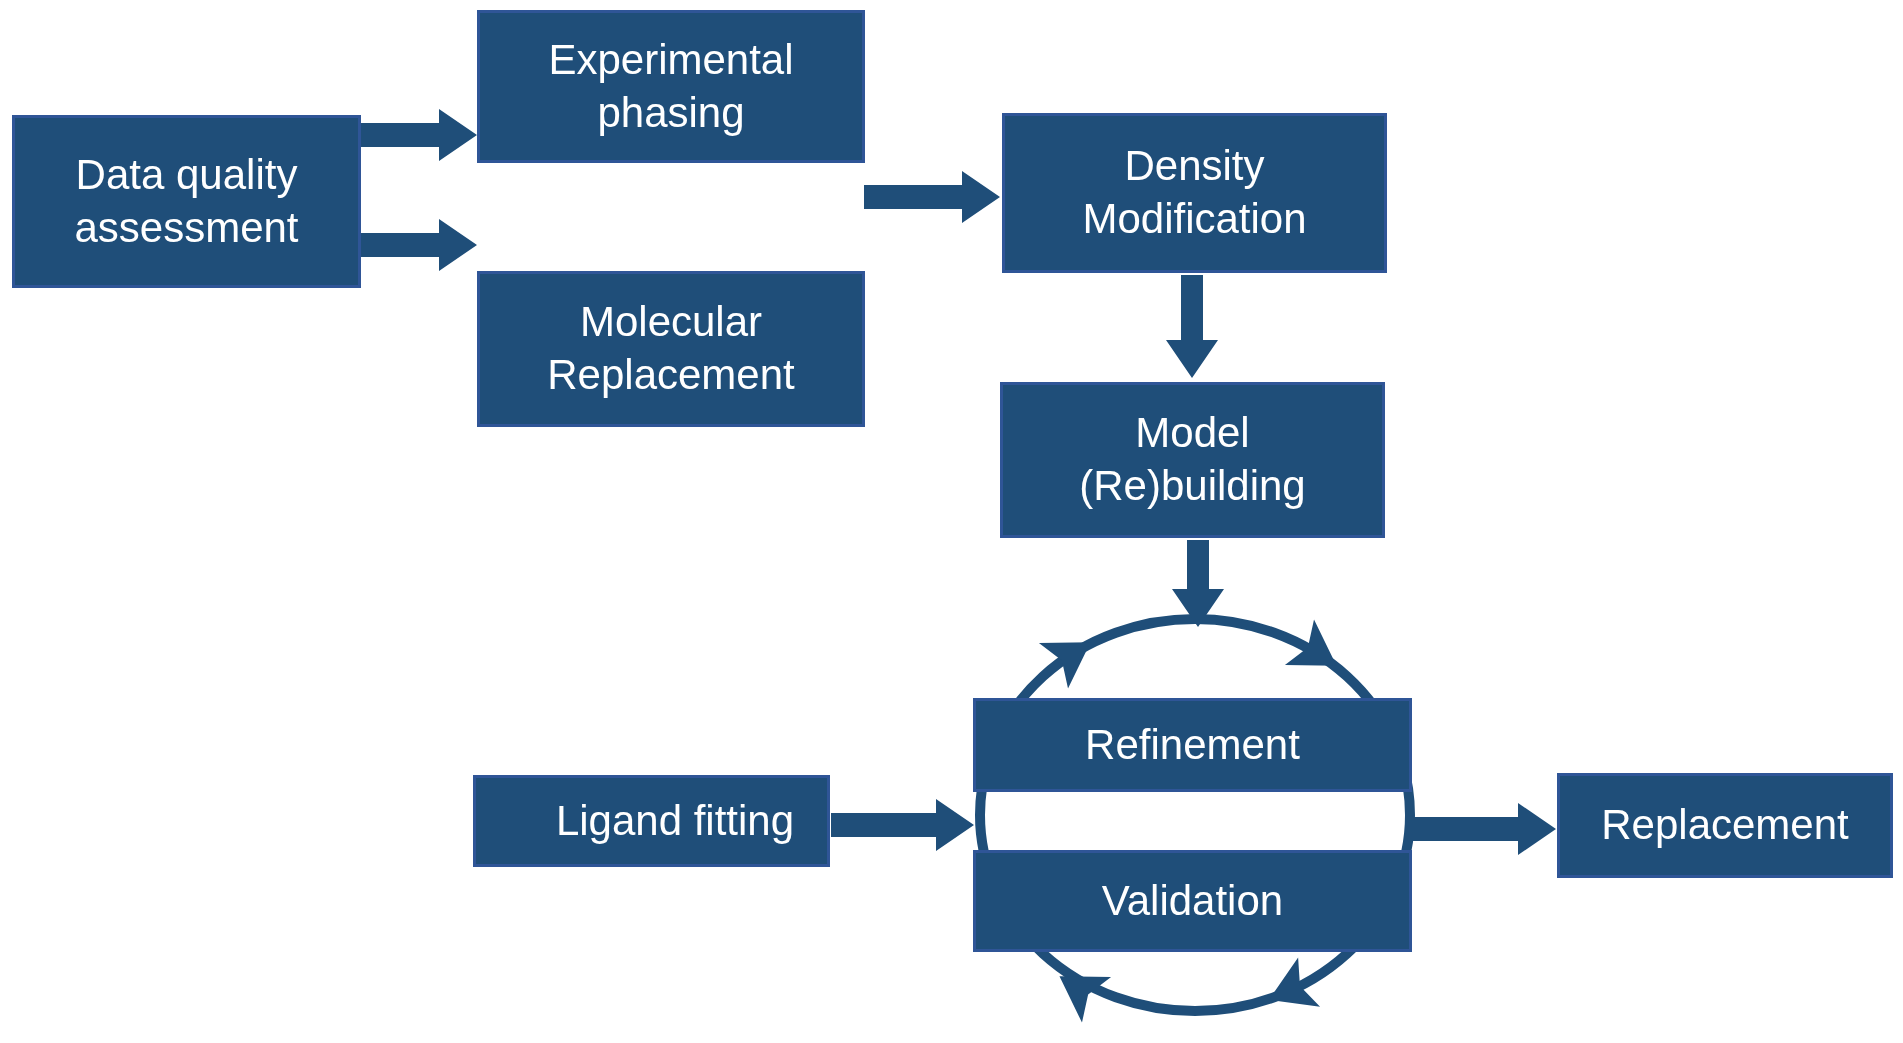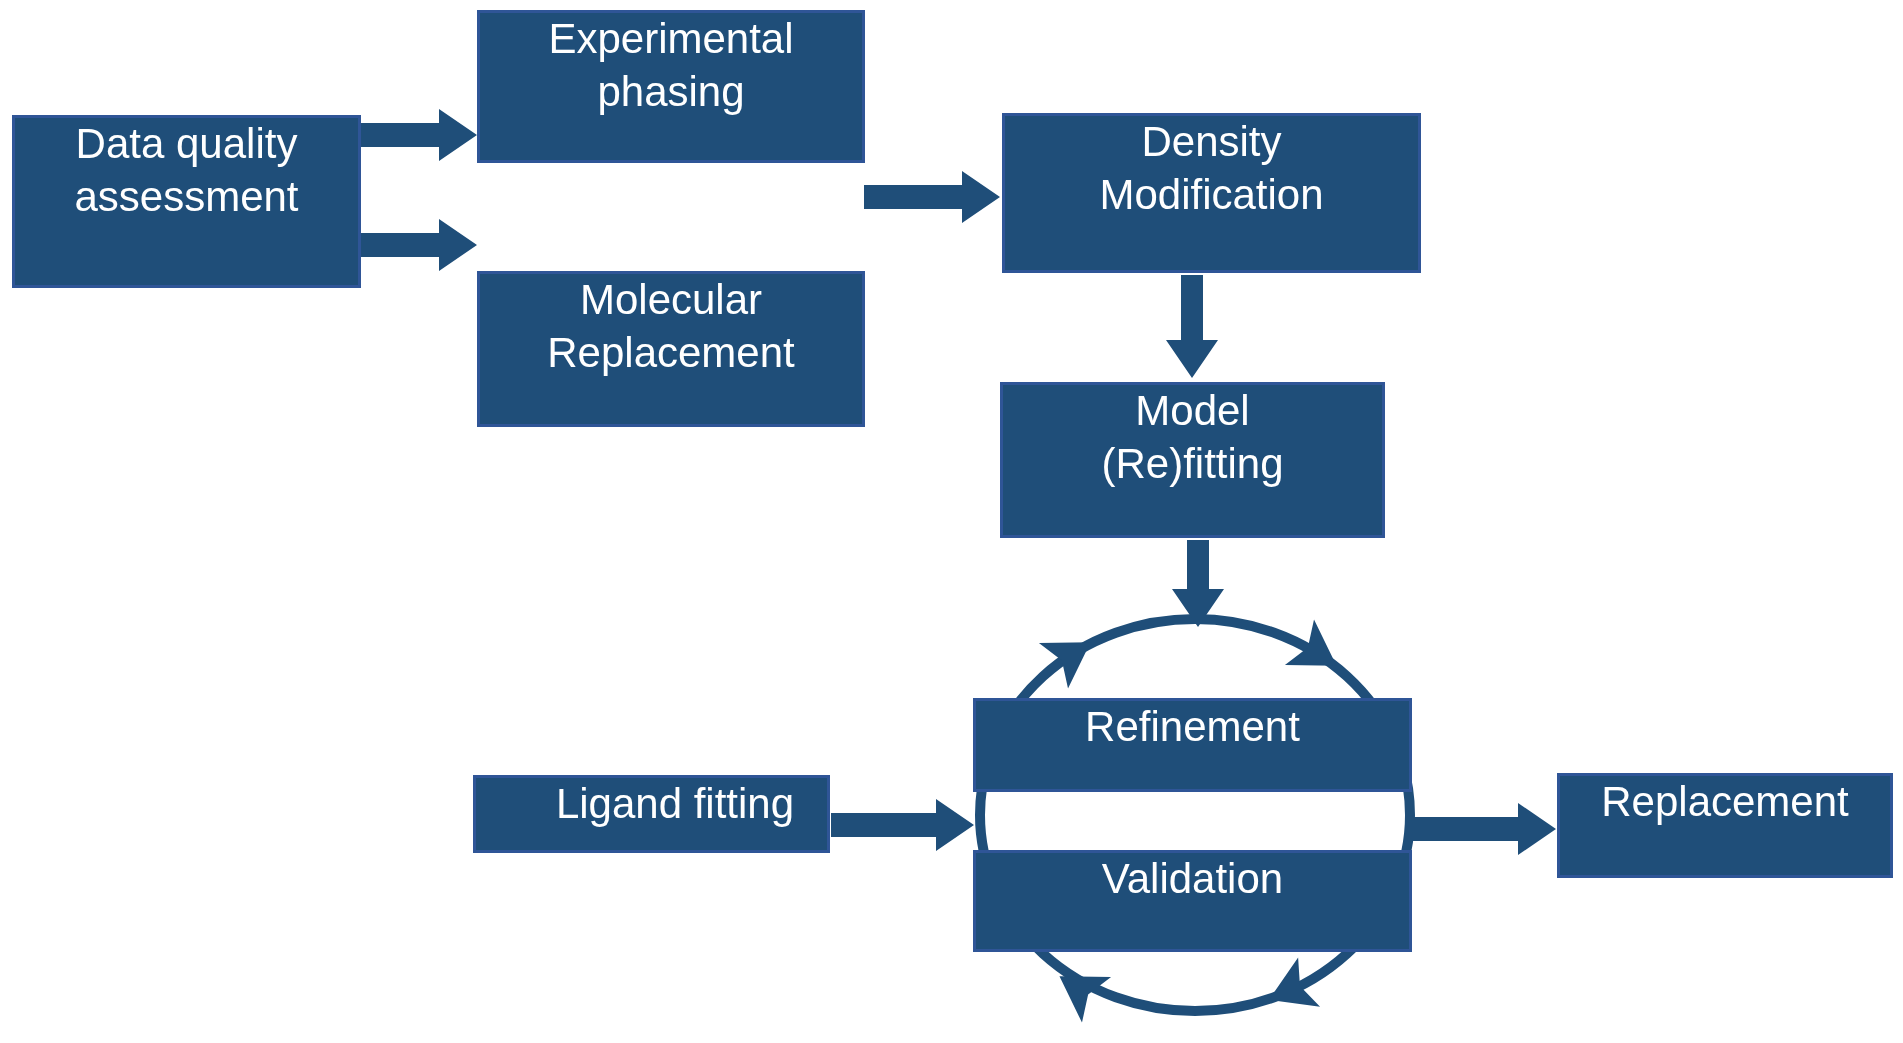--- a/index.html
+++ b/index.html
@@ -34,36 +34,36 @@
     stroke:var(--arrow);
     stroke-width:10;
   }
   .node{
     position:absolute;
     z-index:1;
     background:var(--box-fill);
     border:3px solid var(--box-border);
     color:var(--text);
     display:flex;
-    align-items:flex-start;
+    align-items:center;
     justify-content:center;
     text-align:center;
     font-size:42px;
     line-height:1.26;
     white-space:pre-line;
   }
   
   .n-data-quality        { left:12px;   top:115px; width:349px; height:173px; }
   .n-experimental-phasing{ left:477px;  top:10px;  width:388px; height:153px; }
   .n-molecular-replacement{ left:477px; top:224px; width:388px; height:156px;margin-top:47px; }
-  .n-density-modification{ left:1002px; top:113px; width:419px; height:160px; }
+  .n-density-modification{ left:1002px; top:113px; width:385px; height:160px; }
   .n-model-rebuilding    { left:1000px; top:382px; width:385px; height:156px; }
   .n-refinement          { left:973px;  top:698px; width:439px; height:94px;  }
   .n-validation          { left:973px;  top:850px; width:439px; height:102px; }
-  .n-ligand-fitting      { left:473px;  top:775px; width:357px; height:78px;padding-left:47px; }
+  .n-ligand-fitting      { left:473px;  top:775px; width:357px; height:92px;padding-left:47px; }
   .n-deposition          { left:1557px; top:773px; width:336px; height:105px; }
 </style>
 </head>
 <body>
 
 <div class="canvas">
 
   <svg class="arrow-layer" viewBox="0 0 1903 1043" aria-hidden="true">
 
     <ellipse class="cycle-ring" cx="1195" cy="815" rx="215" ry="196"></ellipse>
@@ -103,21 +103,21 @@
 Replacement</span>
   </div>
 
   <div class="node n-density-modification">
     <span>Density
 Modification</span>
   </div>
 
   <div class="node n-model-rebuilding">
     <span>Model
-(Re)fitting</span>
+(Re)building</span>
   </div>
 
   <div class="node n-validation">
     <span>Validation</span>
   </div>
 
   <div class="node n-refinement">
     <span>Refinement</span>
   </div>
 

